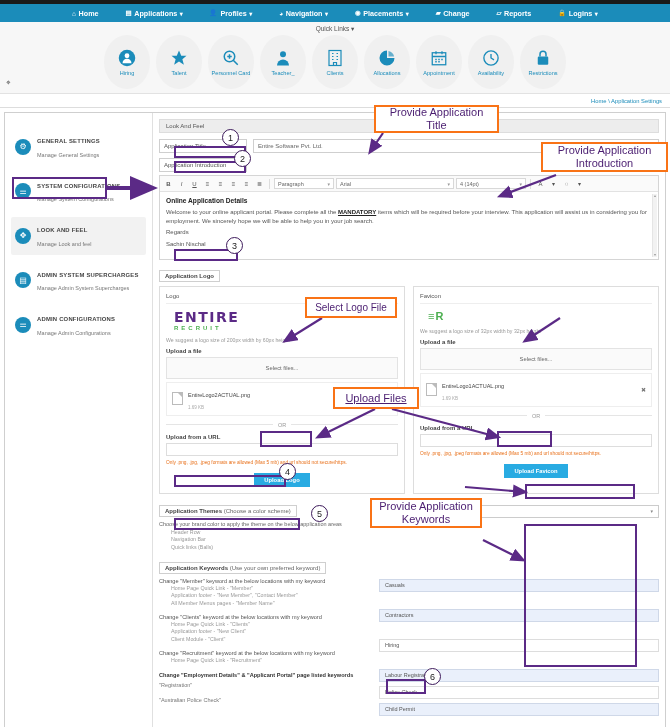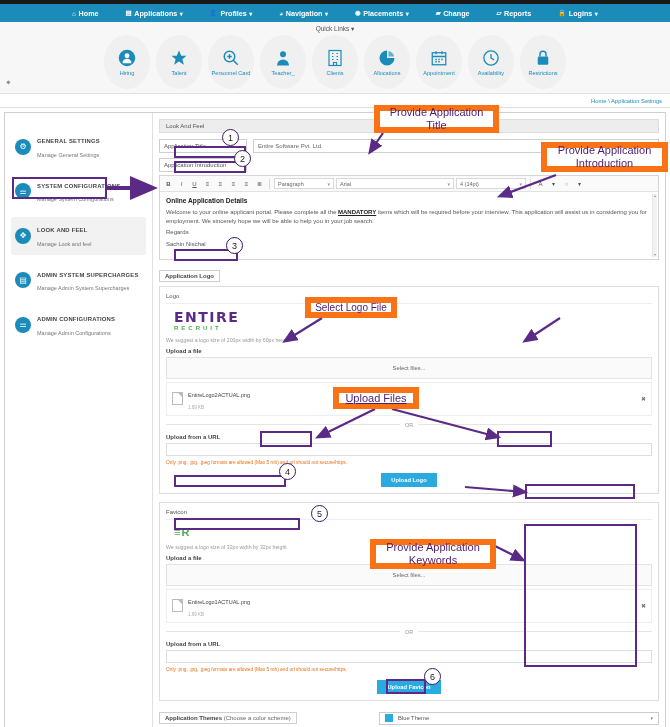--- a/index.html
+++ b/index.html
@@ -133,21 +133,21 @@
     text-align: center; font-size: 3.5px; color: #999; top: 0;
   }
   .escroll::after { content: "▼"; top: auto; bottom: 0; }
   
   .sectag {
     display: inline-block; font-size: 6px; font-weight: bold; color: #444;
     border: 1px solid #cfcfcf; padding: 2px 5px; background: #fff;
     margin-bottom: 4px;
   }
   
-  .cards { display: flex; gap: 8px; flex-direction: column; }
+  .cards { display: flex; gap: 8px; }
   .card { flex: 1; border: 1px solid #ddd; background: #fff; padding: 6px; }
   .card-title { font-size: 6px; color: #555; border-bottom: 1px solid #eee; padding-bottom: 4px; margin-bottom: 6px; }
   .logo-er { margin: 4px 0 6px 8px; }
   .er-main { font-size: 14px; font-weight: bold; letter-spacing: 1.5px; color: #5b2a86; line-height: 1; font-family: "DejaVu Sans", sans-serif; }
   .er-sub { font-size: 6px; font-weight: bold; letter-spacing: 3px; color: #4caf50; margin-top: 1px; }
   .fav-er { font-size: 11px; font-weight: bold; color: #5b2a86; letter-spacing: 1px; margin: 4px 0 6px 8px; }
   .fav-er span { color: #4caf50; }
   .hint { font-size: 5.2px; color: #999; margin-bottom: 5px; }
   .sublbl { font-size: 6px; color: #444; font-weight: bold; margin-bottom: 3px; }
   .dropzone {
@@ -208,21 +208,21 @@
     border: 1px solid #cfd8e8; background: #eaf0fb; height: 13px;
     font-size: 5.5px; color: #555; display: flex; align-items: center;
     padding: 0 5px;
   }
   .kw-inp.plain { background: #fff; border-color: #ddd; }
   .kw-gap-lg { height: 17px; }
   .kw-gap-sm { height: 4px; }
   
   .ov { position: absolute; left: 0; top: 0; width: 670px; height: 727px; pointer-events: none; }
   .callout {
-    position: absolute; border: 6px solid #f97316; background: #fff;
+    position: absolute; border: 2px solid #f97316; background: #fff;
     color: #4a1d70; font-size: 11px; text-align: center;
     display: flex; align-items: center; justify-content: center;
     line-height: 1.15; padding: 2px 4px;
   }
   .hl { position: absolute; border: 2px solid #5b2a86; }
   .numbadge {
     position: absolute; width: 17px; height: 17px; border-radius: 50%;
     border: 1.6px solid #3d1a5b; background: #fff; color: #222;
     font-size: 9px; display: flex; align-items: center; justify-content: center;
   }
@@ -634,21 +634,21 @@
   </div>
   <div class="callout" style="left:541px;top:142px;width:127px;height:30px;">
     <span>Provide Application Introduction</span>
   </div>
   <div class="callout" style="left:305px;top:297px;width:92px;height:21px;font-size:10px;">
     <span>Select Logo File</span>
   </div>
   <div class="callout" style="left:333px;top:387px;width:86px;height:22px;font-size:11px;text-decoration:underline;">
     <span>Upload Files</span>
   </div>
-  <div class="callout" style="left:370px;top:539px;width:126px;height:30px;">
+  <div class="callout" style="left:370px;top:498px;width:112px;height:30px;">
     <span>Provide Application Keywords</span>
   </div>
 
   <div class="numbadge" style="left:222px;top:129px;">1</div>
   <div class="numbadge" style="left:234px;top:150px;">2</div>
   <div class="numbadge" style="left:226px;top:237px;">3</div>
   <div class="numbadge" style="left:279px;top:463px;">4</div>
   <div class="numbadge" style="left:311px;top:505px;">5</div>
   <div class="numbadge" style="left:424px;top:668px;">6</div>
 </div>

